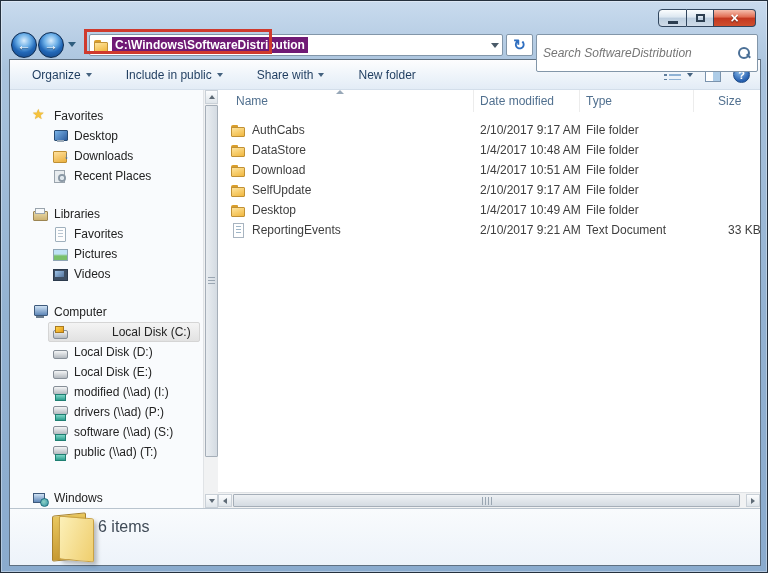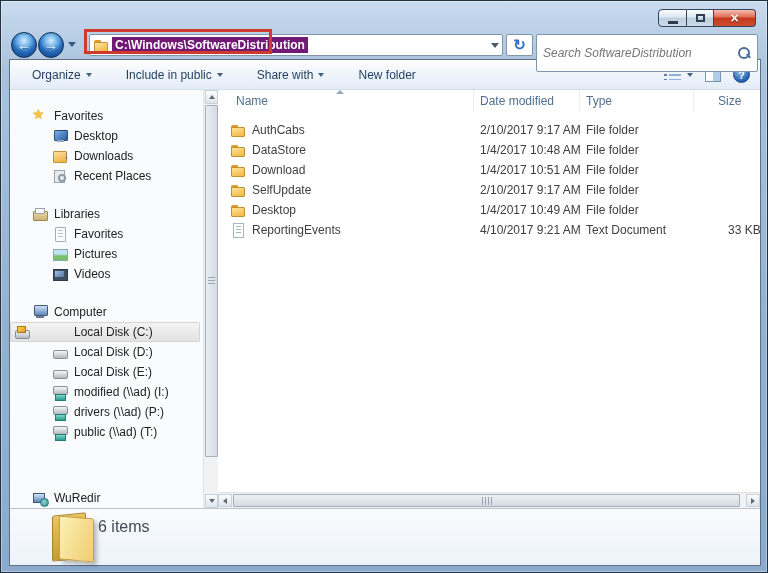--- a/index.html
+++ b/index.html
@@ -79,21 +79,21 @@
 
   .main{ flex:1; display:flex; min-height:0; }
 
   
   .sidebar{ width:193px; background:#f9fbfd; padding-top:16px; flex:none; display:flex; flex-direction:column; overflow:hidden; }
   .sgroup{ margin-bottom:18px; }
   .srow{ height:20px; display:flex; align-items:center; gap:6px; font-size:12px; color:#232323; cursor:default; }
   .srow.group{ padding-left:22px; }
   .srow.item{ padding-left:42px; }
   .srow.item.selected{ background:linear-gradient(180deg,#f4f4f4,#e2e2e2); border:1px solid #d5d5d5;
-    border-radius:2px; margin-right:3px; padding-left:3px;gap:44px; }
+    border-radius:2px; margin-right:3px; margin-left:38px; padding-left:3px;gap:44px; }
   .sgroup.network{ margin-top:auto; margin-bottom:0; }
 
   
   .vscroll{ width:15px; flex:none; background:#f1f2f3; border-left:1px solid #e0e3e6; position:relative; }
   .varrow{ position:absolute; left:1px; width:13px; height:14px; background:linear-gradient(180deg,#fcfdfe,#dfe5ea);
     border:1px solid #c9d0d7; display:flex; align-items:center; justify-content:center; }
   .varrow.up{ top:0; } .varrow.down{ bottom:0; }
   .tri-up{ width:0; height:0; border-left:3px solid transparent; border-right:3px solid transparent; border-bottom:4px solid #5f6b76; }
   .tri-down{ width:0; height:0; border-left:3px solid transparent; border-right:3px solid transparent; border-top:4px solid #5f6b76; }
   .vthumb{ position:absolute; left:1px; top:15px; width:13px; height:352px;
@@ -348,32 +348,36 @@
             <div class="srow item">
               <span class="ic ic-netdrive"></span>
               <span>modified (\\ad) (I:)</span>
             </div>
 
             <div class="srow item">
               <span class="ic ic-netdrive"></span>
               <span>drivers (\\ad) (P:)</span>
             </div>
 
+            <div class="srow item">
+              <span class="ic ic-netdrive"></span>
+              <span>software (\\ad) (S:)</span>
+            </div>
 
             <div class="srow item">
               <span class="ic ic-netdrive"></span>
               <span>public (\\ad) (T:)</span>
             </div>
 
         </div>
 
         <div class="sgroup network">
           <div class="srow group">
             <span class="ic ic-network"></span>
-            <span>WuRedir</span>
+            <span>Windows</span>
           </div>
         </div>
       </div>
 
       <div class="vscroll">
         <div class="varrow up">
             <span class="tri-up"></span>
           </div>
         <div class="vthumb"></div>
         <div class="varrow down">
@@ -440,21 +444,21 @@
               <span class="cell cdate">1/4/2017 10:49 AM</span>
               <span class="cell ctype">File folder</span>
               <span class="cell csize"><span class="sz"></span></span>
             </div>
 
             <div class="frow">
               <span class="cell cname">
                 <span class="ic ic-textfile"></span>
                 <span>ReportingEvents</span>
               </span>
-              <span class="cell cdate">4/10/2017 9:21 AM</span>
+              <span class="cell cdate">2/10/2017 9:21 AM</span>
               <span class="cell ctype">Text Document</span>
               <span class="cell csize"><span class="sz">33 KB</span></span>
             </div>
 
         </div>
 
         <div class="hscroll">
           <div class="harrow left">
               <span class="tri-left"></span>
             </div>

